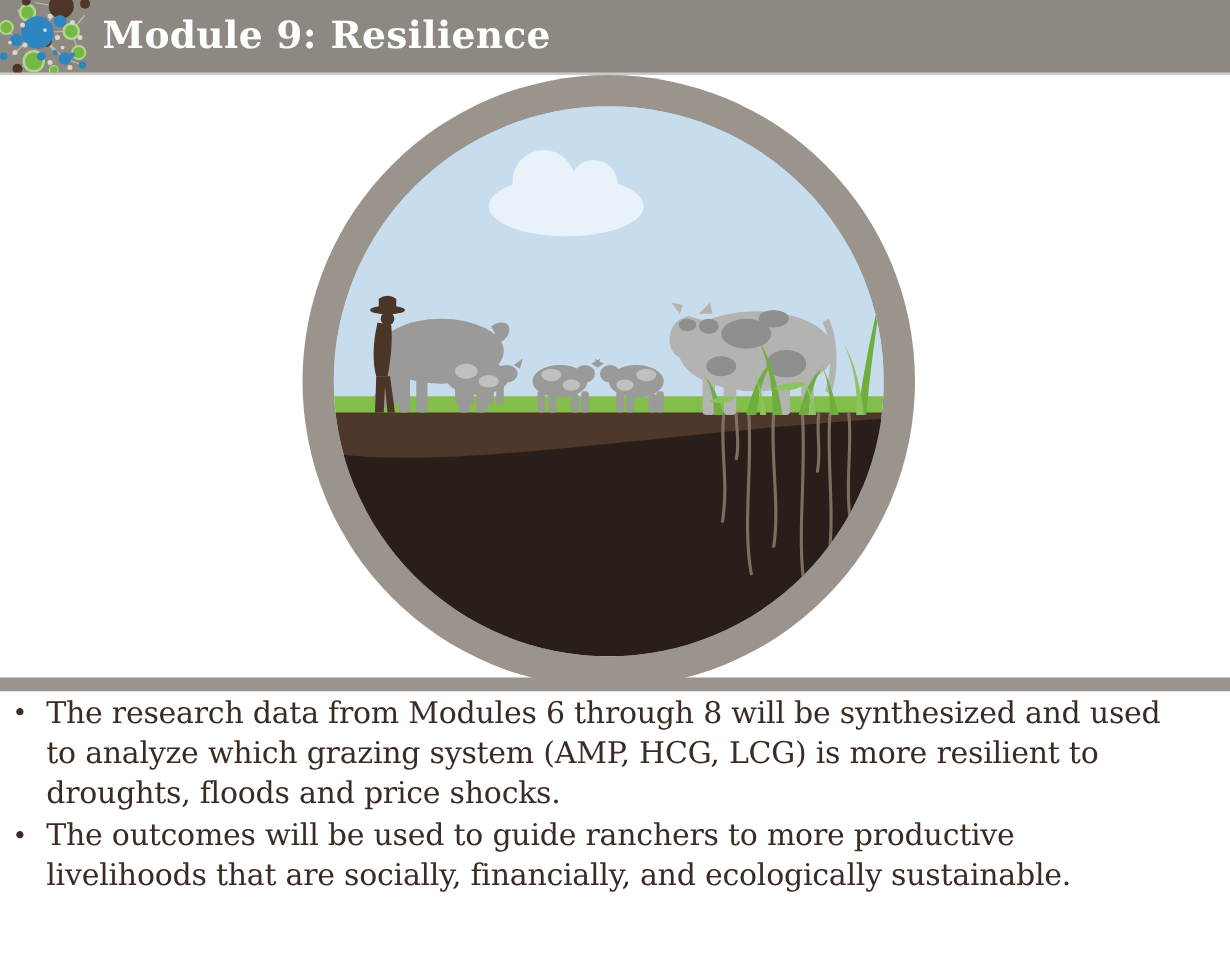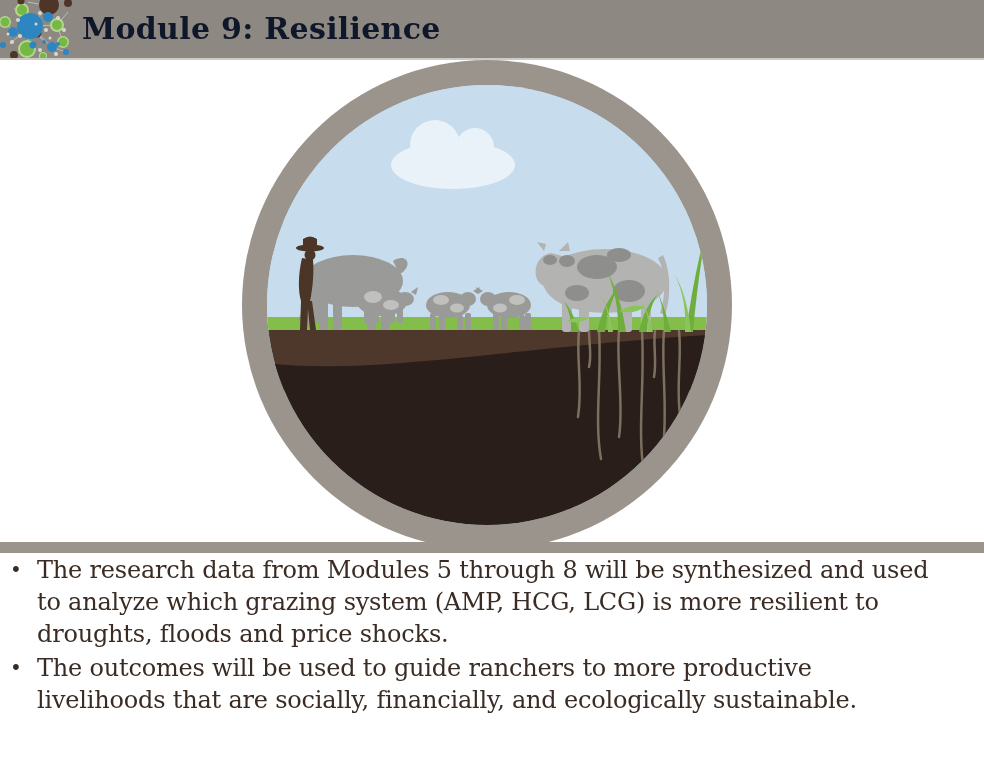--- a/index.html
+++ b/index.html
@@ -8,21 +8,21 @@
     background:#ffffff;
     font-family:"DejaVu Serif","Liberation Serif",serif;
   }
   .header-bar {
     position:absolute; left:0; top:0; width:984px; height:60px;
     background:#8e8882; border-bottom:2px solid #cdcbc8; box-sizing:border-box;
   }
   .logo-svg { position:absolute; left:0; top:0; width:72px; height:58px; }
   .slide-title {
     position:absolute; left:82px; top:0; height:58px; line-height:58px;
-    font-size:30px; font-weight:bold; color:#0f172a; letter-spacing:0.3px;
+    font-size:30px; font-weight:bold; color:#ffffff; letter-spacing:0.3px;
     white-space:nowrap;
   }
   .divider-bar {
     position:absolute; left:0; top:542px; width:984px; height:11px;
     background:#9a948c;
   }
   .circle-wrap {
     position:absolute; left:242px; top:60px; width:490px; height:490px;
     border-radius:50%; background:#9a948c; z-index:2;
   }
@@ -236,19 +236,19 @@
           <path d="M300,236 Q312,230 322,233 Q311,240 300,236 Z"></path>
         </g>
       </g>
     </svg>
   </div>
 </div>
 
 <div class="bullets">
   <div class="bullet-row">
     <span class="bullet-marker">•</span>
-    <span class="bullet-text">The research data from Modules 5 through 8 will be synthesized and used to analyze which grazing system (AMP, HCG, LCG) is more resilient to droughts, floods and price shocks.</span>
+    <span class="bullet-text">The research data from Modules 6 through 8 will be synthesized and used to analyze which grazing system (AMP, HCG, LCG) is more resilient to droughts, floods and price shocks.</span>
   </div>
   <div class="bullet-row">
     <span class="bullet-marker">•</span>
     <span class="bullet-text">The outcomes will be used to guide ranchers to more productive livelihoods that are socially, financially, and ecologically sustainable.</span>
   </div>
 </div>
 
 </body></html>

